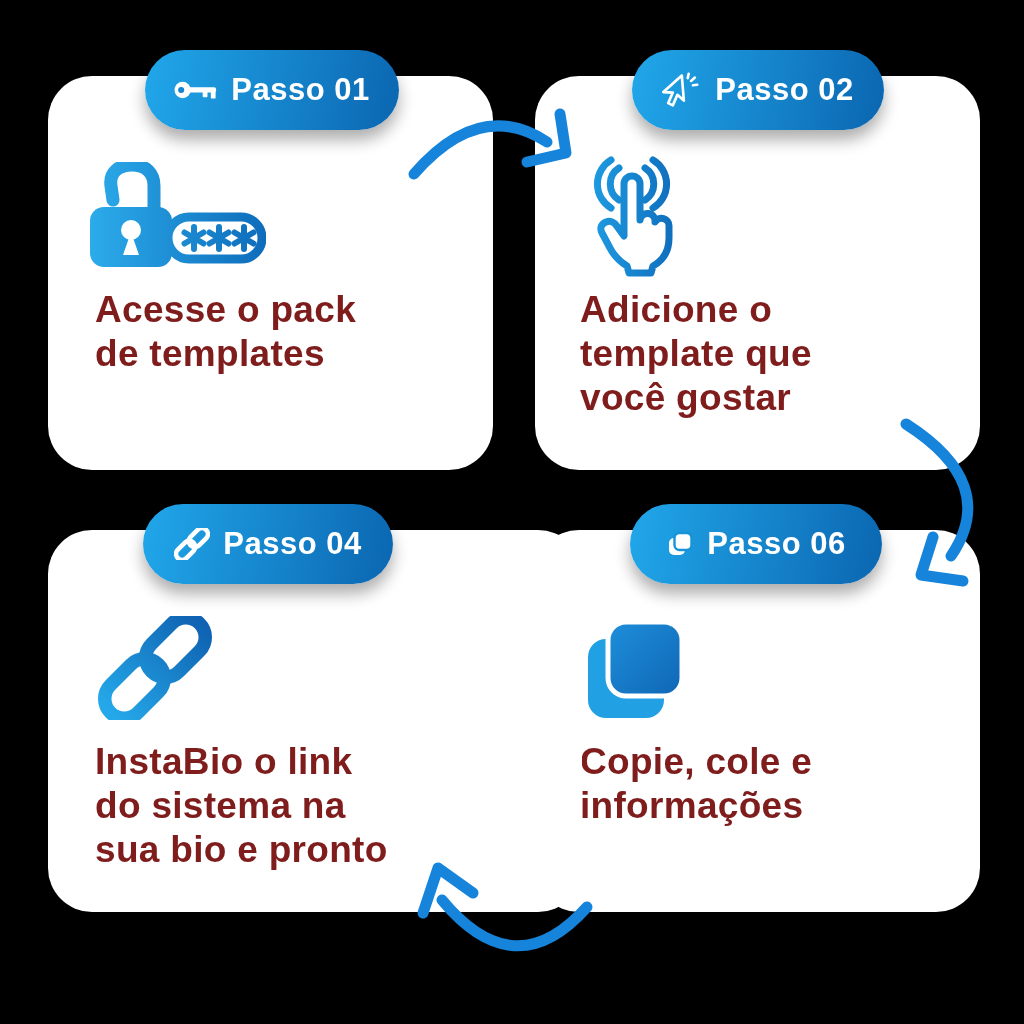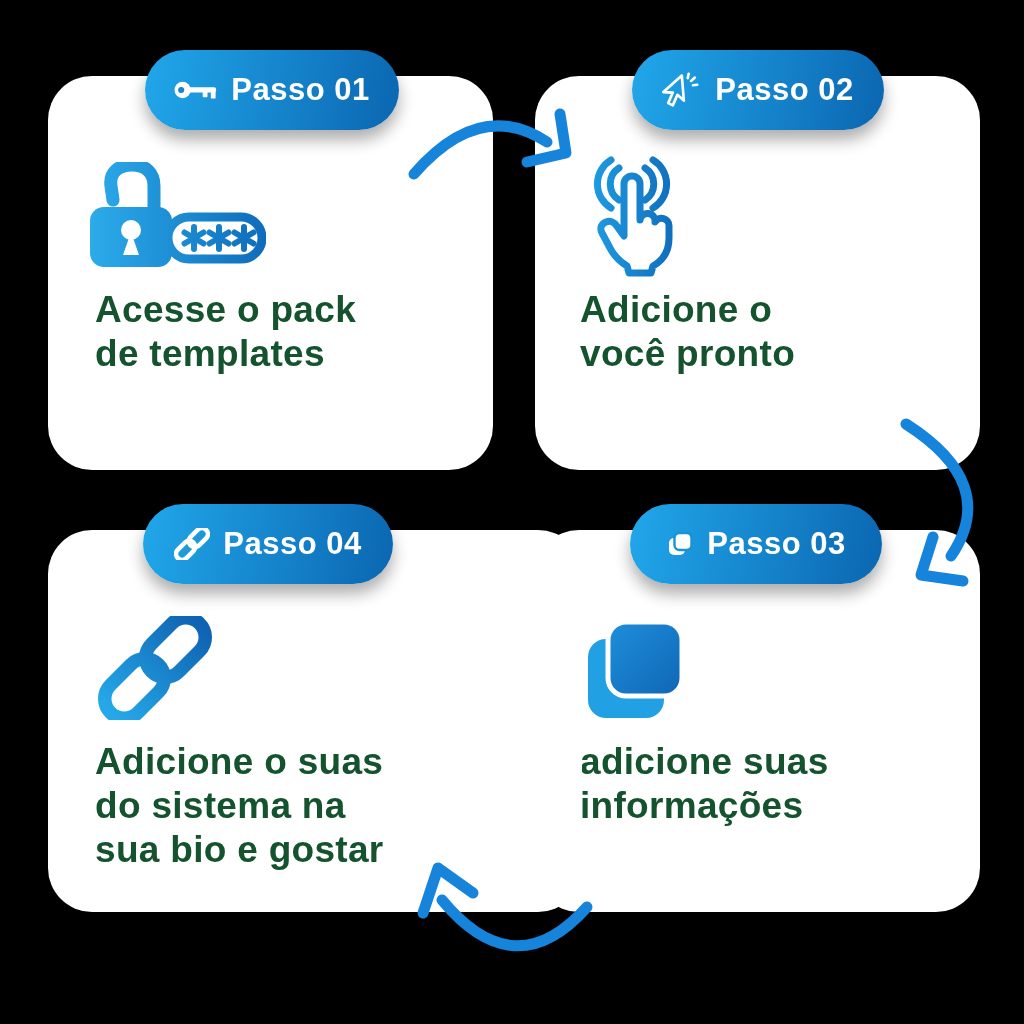--- a/index.html
+++ b/index.html
@@ -21,21 +21,21 @@
   .badge2{left:97px;top:-26px;width:252px;justify-content:center;}
   .badge3{left:95px;top:-26px;width:252px;}
   .badge4{left:95px;top:-26px;width:250px;}
 
   .body-icon{position:absolute;z-index:2;}
   .icon1{left:40px;top:86px;}
   .icon2{left:48px;top:80px;}
   .icon3{left:51px;top:86px;}
   .icon4{left:48px;top:86px;}
 
-  .step-text{position:absolute;z-index:2;color:#14532d;font-size:37px;font-weight:700;
+  .step-text{position:absolute;z-index:2;color:#7f1d1d;font-size:37px;font-weight:700;
              line-height:44px;letter-spacing:.3px;white-space:nowrap;}
   .text1{left:47px;top:212px;}
   .text2{left:45px;top:212px;}
   .text3{left:45px;top:210px;}
   .text4{left:47px;top:210px;}
 
   .arrows{position:absolute;left:0;top:0;z-index:5;pointer-events:none;}
 </style>
 </head>
 <body>
@@ -108,44 +108,45 @@
         <path fill="#fff" d="M41 66 V28 A8 8 0 0 1 57 28 V64
                  A7.5 7.5 0 0 1 72 66 A7.5 7.5 0 0 1 86 70 V82
                  C86 96 79 105 70 110 L68 117 L46 117 L44 110
                  C36 105 31 100 27 92 L19 77
                  C16.4 72 18.4 67.4 23.4 65.8
                  C27.4 64.5 31.4 66.1 33.7 69.9 L41 80 Z"></path>
       </g>
     </svg>
     <div class="step-text text2">
       <div>Adicione o</div>
-      <div>você pronto</div>
+      <div>template que</div>
+      <div>você gostar</div>
     </div>
   </section>
 
   <section class="card card3">
     <div class="badge badge3">
       <svg width="28" height="28" viewBox="0 0 28 28">
         <rect x="3" y="8" width="16" height="17" rx="5" fill="#fff"></rect>
         <rect x="8.5" y="3" width="17" height="17" rx="5" fill="#fff" stroke="#1793D8" stroke-width="2.4"></rect>
       </svg>
-      <span>Passo 03</span>
+      <span>Passo 06</span>
     </div>
     <svg class="body-icon icon3" width="106" height="104" viewBox="0 0 106 104">
       <defs>
         <linearGradient id="lg3" gradientUnits="userSpaceOnUse" x1="22" y1="6" x2="96" y2="80">
           <stop offset="0" stop-color="#1E8FDB"></stop>
             <stop offset="1" stop-color="#0F66B5"></stop>
         </linearGradient>
       </defs>
       <rect x="2" y="23" width="76" height="79" rx="18" fill="#21A0E4"></rect>
       <rect x="22" y="6" width="74" height="74" rx="18" fill="url(#lg3)" stroke="#fff" stroke-width="5"></rect>
     </svg>
     <div class="step-text text3">
-      <div>adicione suas</div>
+      <div>Copie, cole e</div>
       <div>informações</div>
     </div>
   </section>
 
   <section class="card card4">
     <div class="badge badge4">
       <svg width="36" height="32" viewBox="0 0 36 32">
         <g transform="translate(18,16) rotate(-45)" fill="none" stroke="#fff" stroke-width="4.6">
           <rect x="-20" y="-6" width="22" height="12" rx="6"></rect>
           <rect x="-2" y="-6" width="22" height="12" rx="6"></rect>
@@ -159,23 +160,23 @@
           <stop offset="0" stop-color="#25A8E9"></stop>
             <stop offset="1" stop-color="#0F63B2"></stop>
         </linearGradient>
       </defs>
       <g transform="translate(59,52) rotate(-45)" fill="none" stroke="url(#lg4)" stroke-width="13.5">
         <rect x="-63" y="-19.5" width="68" height="39" rx="19.5"></rect>
         <rect x="-5" y="-19.5" width="68" height="39" rx="19.5"></rect>
       </g>
     </svg>
     <div class="step-text text4">
-      <div>Adicione o suas</div>
+      <div>InstaBio o link</div>
       <div>do sistema na</div>
-      <div>sua bio e gostar</div>
+      <div>sua bio e pronto</div>
     </div>
   </section>
 
   <svg class="arrows" width="1024" height="1024" viewBox="0 0 1024 1024">
     <g fill="none" stroke="#1684DA" stroke-width="11" stroke-linecap="round" stroke-linejoin="round">
       <g>
         <path d="M414 158 Q480 82 547 126"></path>
         <path d="M560 98 L566 137 L527 146"></path>
       </g>
       <g>

